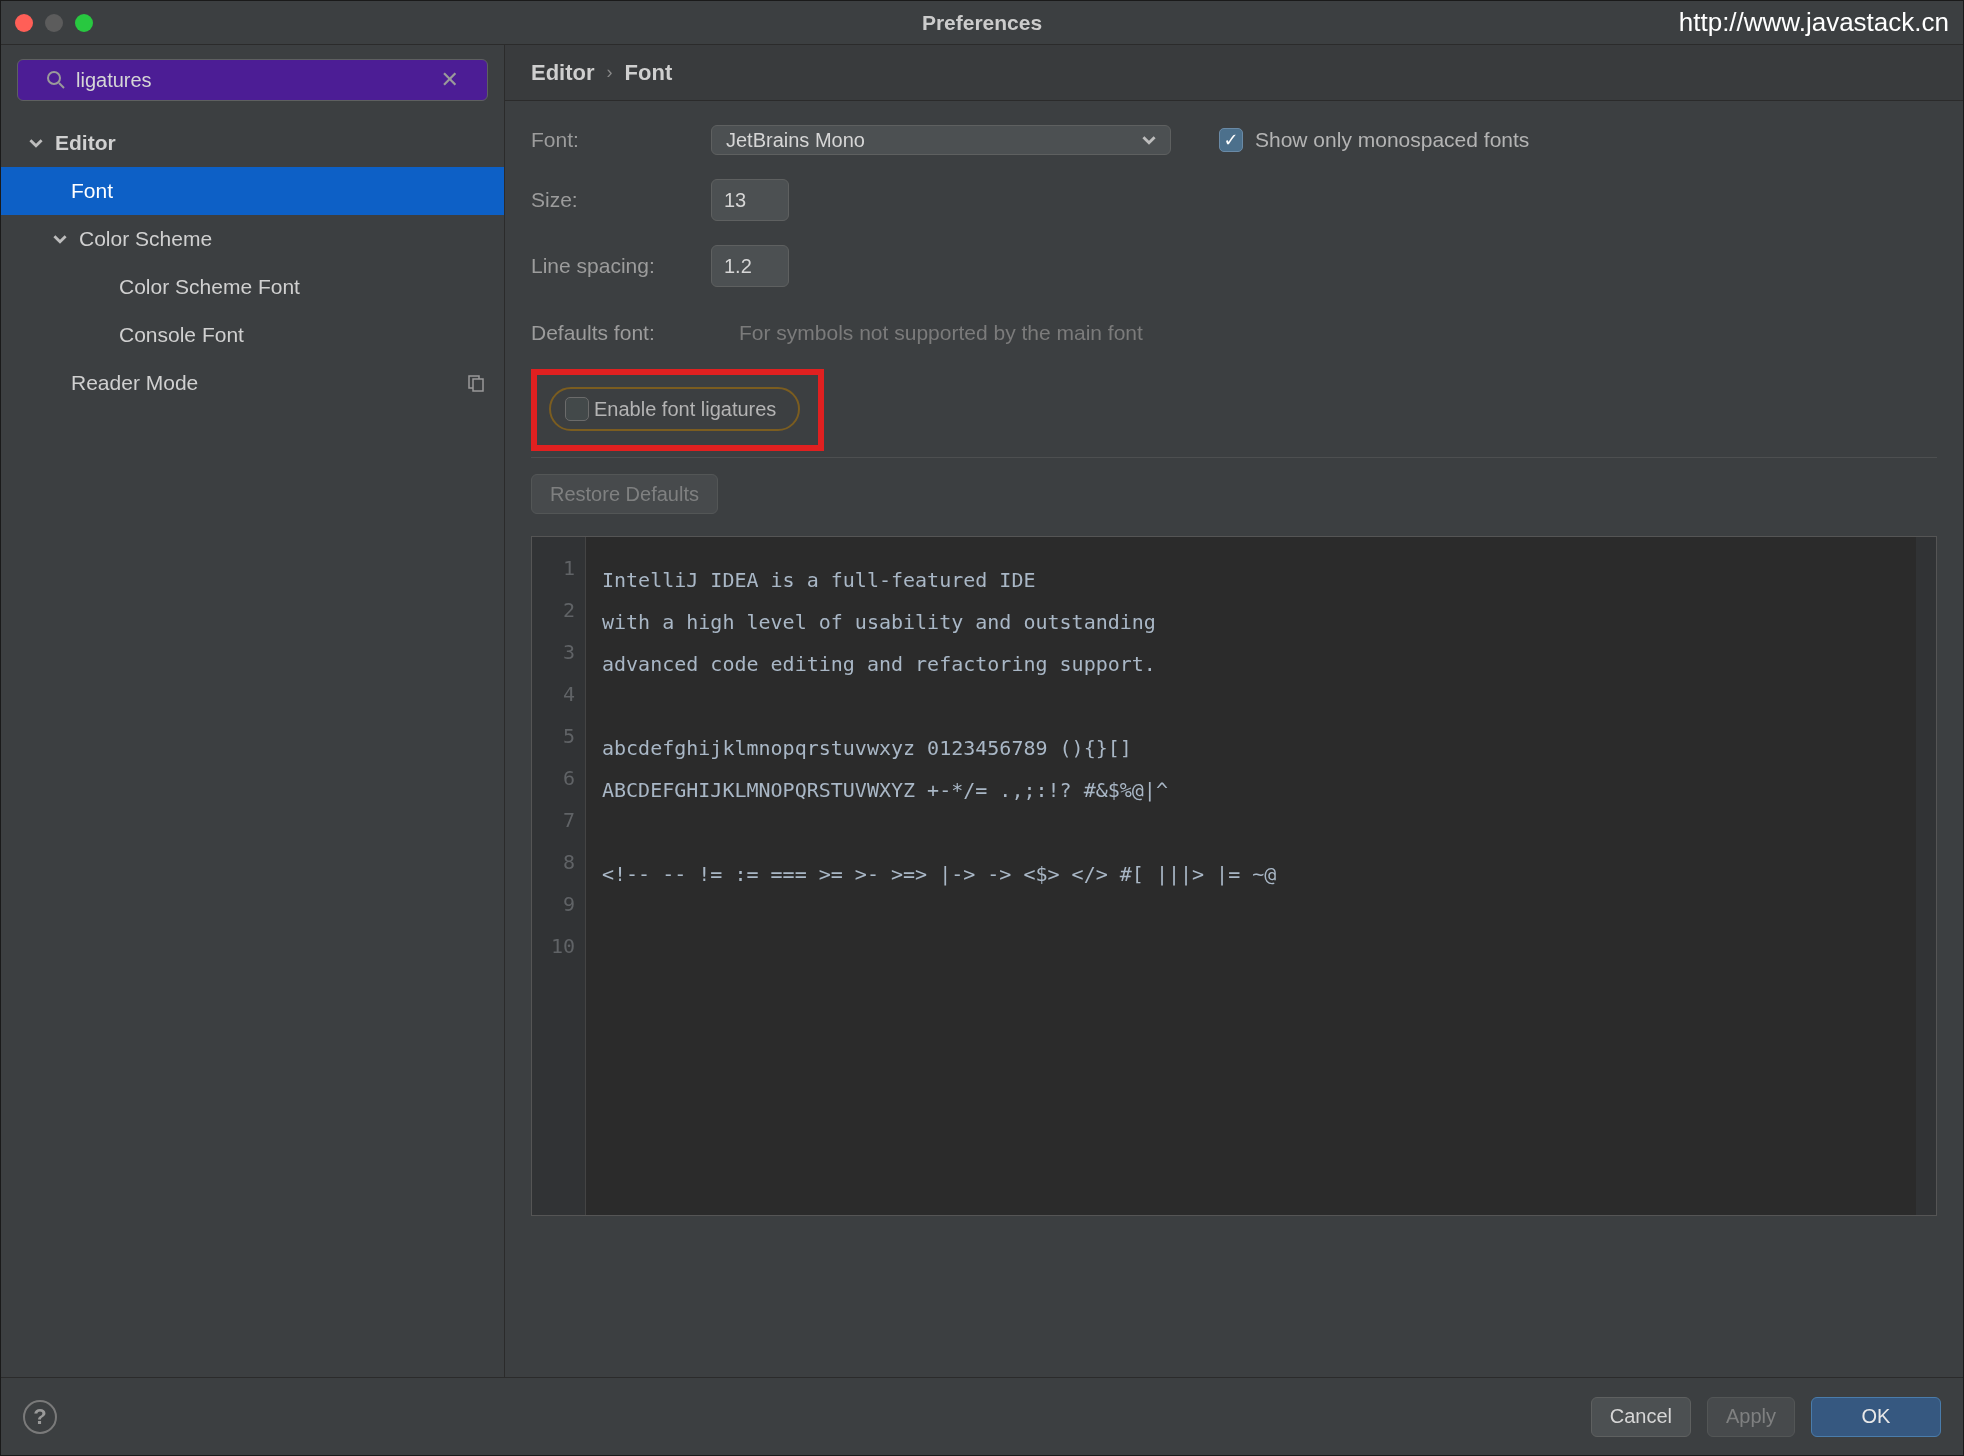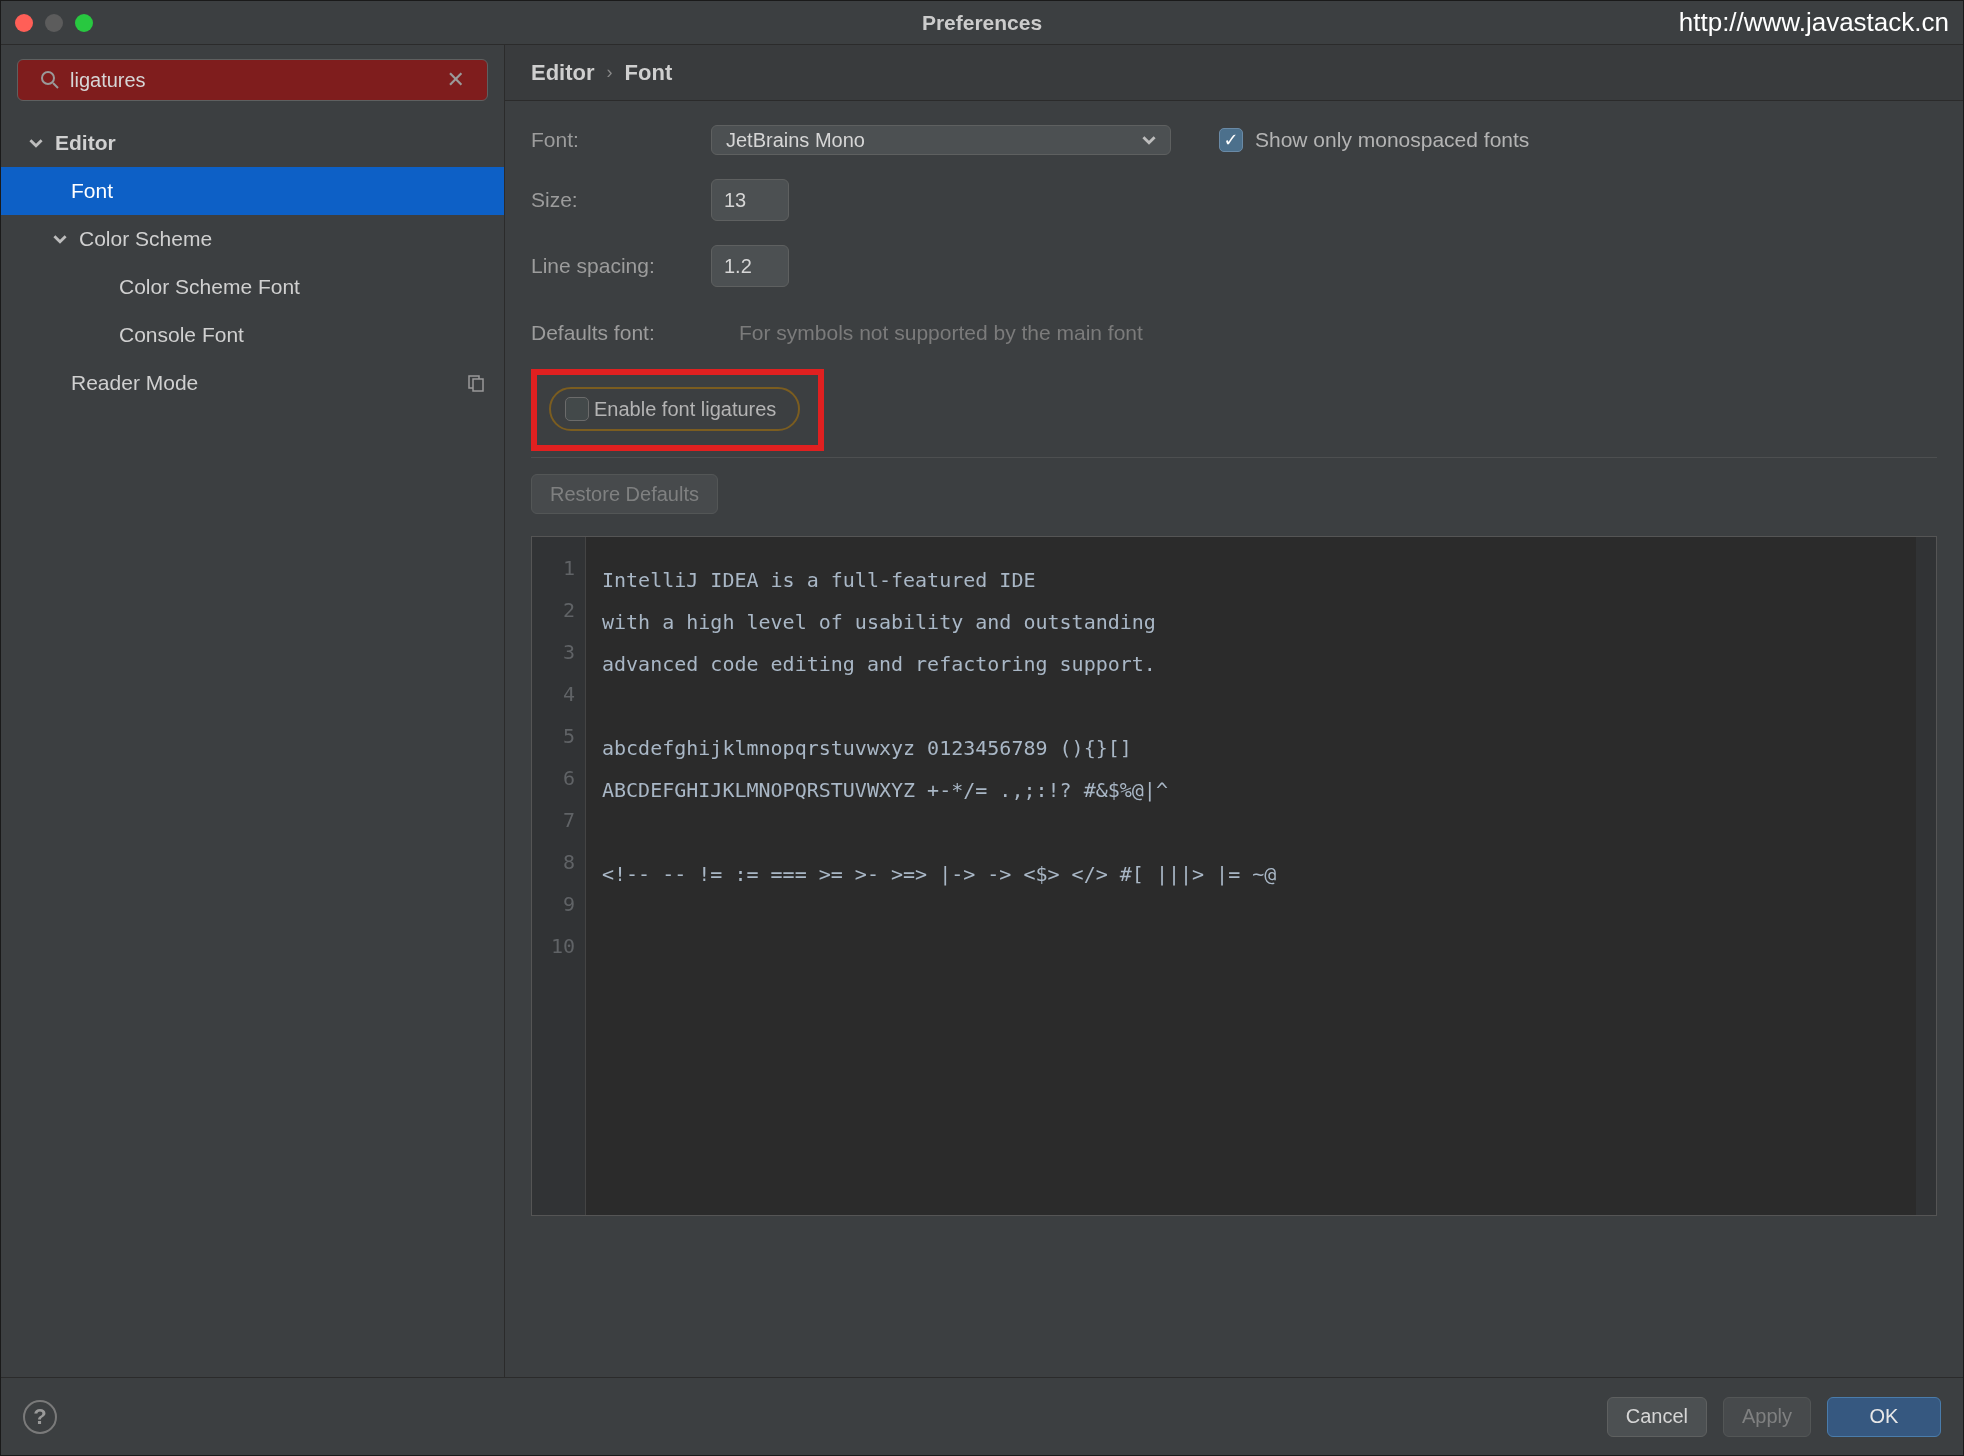--- a/index.html
+++ b/index.html
@@ -66,24 +66,24 @@
   flex-direction: column;
   padding: 14px 0 0 0;
 }
 .search-wrap {
   padding: 0 16px 12px 16px;
 }
 .search-box {
   display: flex;
   align-items: center;
   height: 42px;
-  background: #7f1d1d;
+  background: #4c1d95;
   border: 1px solid #5e6060;
   border-radius: 6px;
-  padding: 0 22px;
+  padding: 0 28px;
   gap: 10px;
 }
 .search-box input {
   flex: 1;
   background: transparent;
   border: none;
   outline: none;
   color: #d6d6d6;
   font-size: 20px;
 }
@@ -234,21 +234,21 @@
   color: #9c9c9c;
   font-size: 20px;
   display: inline-flex;
   align-items: center;
 }
 .btn.disabled { opacity: .7; }
 .btn.primary {
   background: #365880;
   border: 1px solid #4a7cab;
   color: #e8e8e8;
-  width: 114px;
+  width: 130px;
   justify-content: center;
 }
 .preview-wrap {
   margin: 12px 26px 0 26px;
   display: flex;
   border: 1px solid #555;
   height: 680px;
   background: #2b2b2b;
 }
 .gutter {

